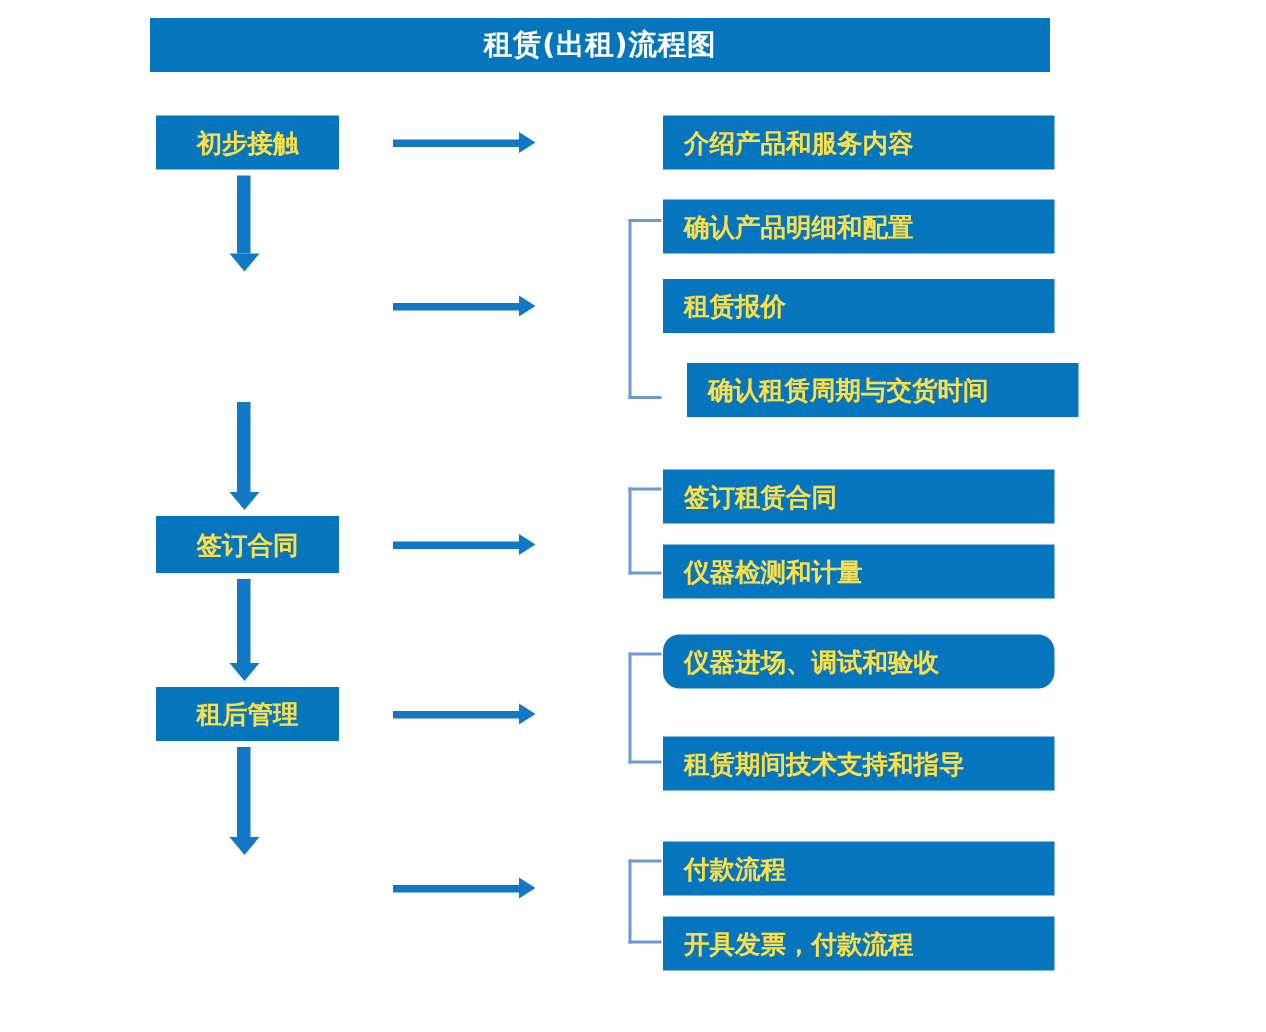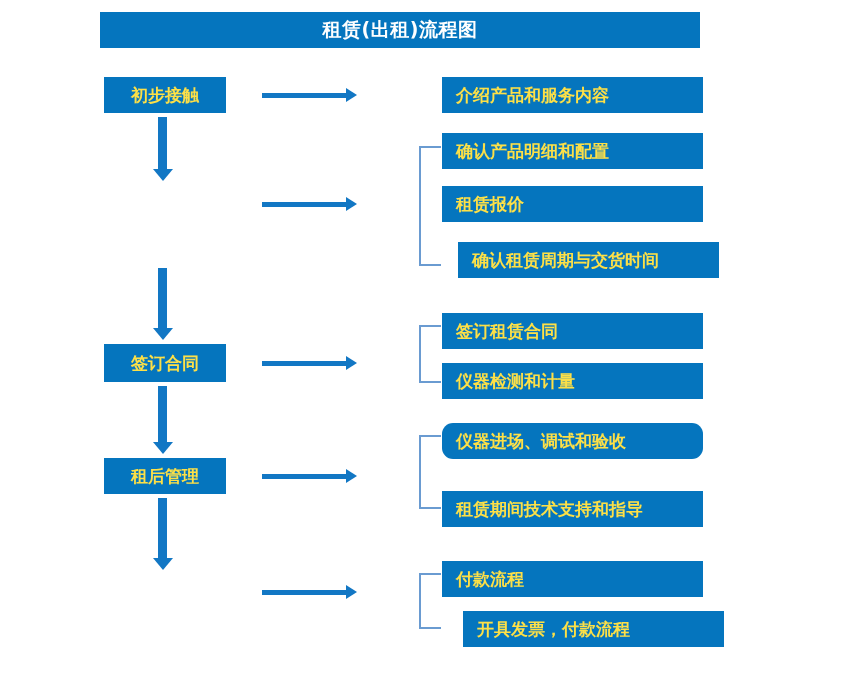--- a/index.html
+++ b/index.html
@@ -188,15 +188,15 @@
   <div class="box detail" style="left:442px; top:313px; width:261px; height:36px;">签订租赁合同</div>
 
   <div class="box detail" style="left:442px; top:363px; width:261px; height:36px;">仪器检测和计量</div>
 
   <div class="box detail" style="left:442px; top:423px; width:261px; height:36px;border-radius:11px;">仪器进场、调试和验收</div>
 
   <div class="box detail" style="left:442px; top:491px; width:261px; height:36px;">租赁期间技术支持和指导</div>
 
   <div class="box detail" style="left:442px; top:561px; width:261px; height:36px;">付款流程</div>
 
-  <div class="box detail" style="left:442px; top:611px; width:261px; height:36px;margin-left:21px;">开具发票，付款流程</div>
+  <div class="box detail" style="left:442px; top:611px; width:261px; height:36px;">开具发票，付款流程</div>
 
 </div>
 
 </body></html>

